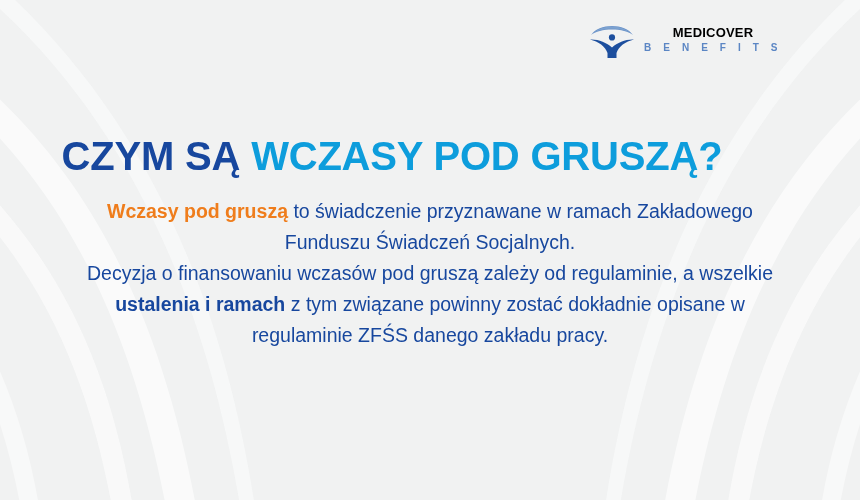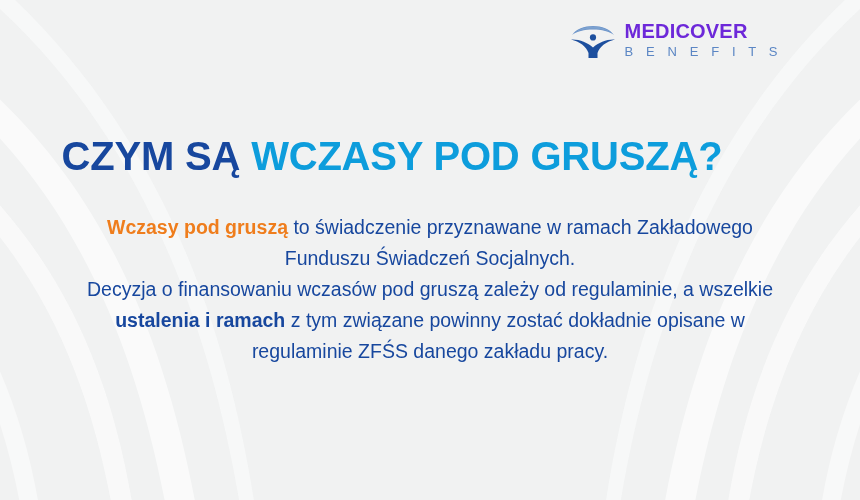--- a/index.html
+++ b/index.html
@@ -45,30 +45,31 @@
     height: 38px;
     flex: none;
   }
   #logo-words {
     display: flex;
     flex-direction: column;
     justify-content: center;
     line-height: 1;
   }
   .logo-name {
-    font-size: 20px;
+    font-size: 13px;
     font-weight: bold;
     letter-spacing: 0.2px;
-    color: #6d28d9;
+    color: #000000;
     font-family: "Liberation Sans", sans-serif;
+    text-align: center;
   }
   .logo-sub {
     margin-top: 4px;
-    font-size: 13px;
-    font-weight: normal;
+    font-size: 10px;
+    font-weight: bold;
     letter-spacing: 4.6px;
     color: #5b86c4;
     font-family: "Liberation Sans", sans-serif;
   }
 
   
   #headline {
     position: absolute;
     left: 0;
     top: 106px;
@@ -87,21 +88,20 @@
   #body-copy {
     position: absolute;
     left: 64px;
     top: 196px;
     width: 732px;
     text-align: center;
     color: #17479e;
     font-size: 19.5px;
     line-height: 31px;
     font-family: "Liberation Sans", sans-serif;
-    margin-top: 16px;
   }
   #body-copy p { margin: 0; }
   #para-2 { margin-top: 31px; }
   .em-orange {
     color: #ef7d1c;
     font-weight: bold;
   }
   .em-navy {
     color: #17479e;
     font-weight: bold;

